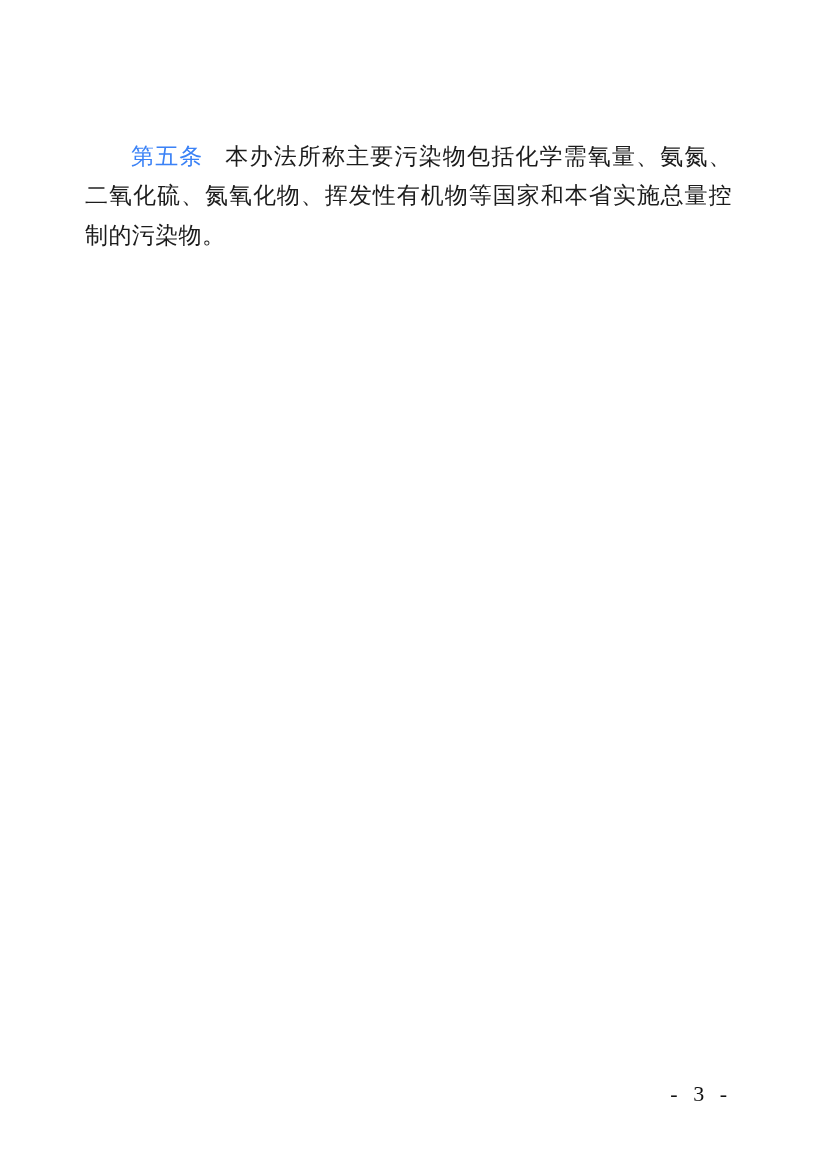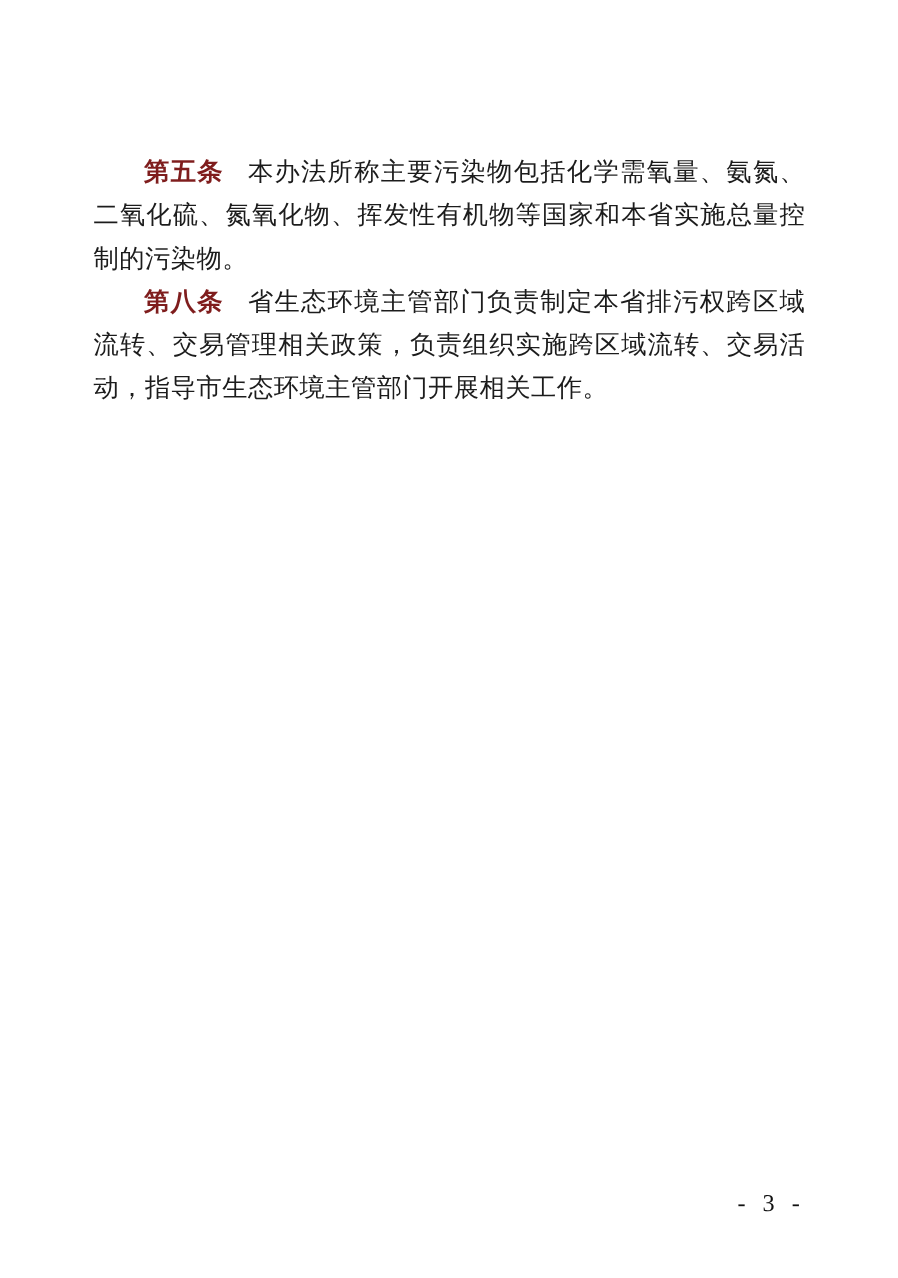--- a/index.html
+++ b/index.html
@@ -34,22 +34,22 @@
     padding: 0;
     font-size: 23px;
     line-height: 39.3px;
     text-align: justify;
     text-justify: inter-character;
     text-indent: 46px;
     letter-spacing: 0.4px;
     word-break: break-all;
   }
   .article-heading {
-    font-weight: bold;
-    color: #7f1d1d;
+    font-weight: normal;
+    color: #3b82f6;
   }
   .article-heading:not(:empty) {
     margin-right: 0.95em;
   }
   .page-number {
     position: absolute;
     top: 1081px;
     right: 84px;
     font-size: 22px;
     letter-spacing: 5px;
@@ -64,21 +64,20 @@
 
   <div class="text-block">
 
     <p class="para"><span class="article-heading">第五条</span><span>本办法所称主要污染物包括化学需氧量、氨氮、二氧化硫、氮氧化物、挥发性有机物等国家和本省实施总量控制的污染物。</span></p>
 
 
 
 
 
 
-    <p class="para"><span class="article-heading">第八条</span><span>省生态环境主管部门负责制定本省排污权跨区域流转、交易管理相关政策，负责组织实施跨区域流转、交易活动，指导市生态环境主管部门开展相关工作。</span></p>
 
 
 
   </div>
 
   <div class="page-number">- 3 -</div>
 
 </div>
 
 </body></html>

